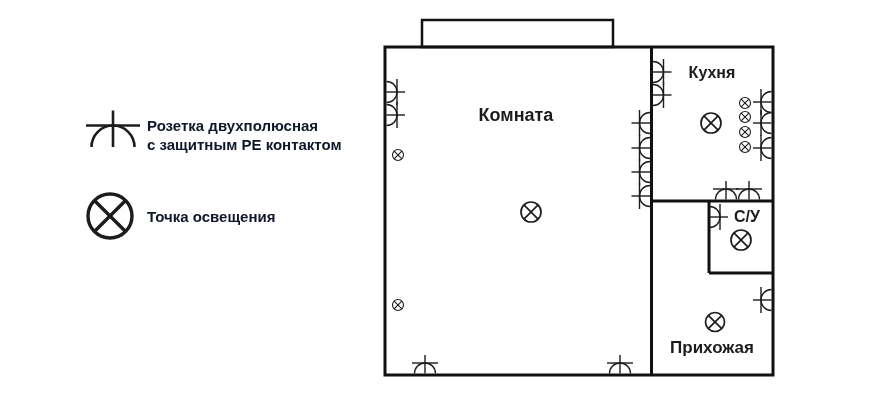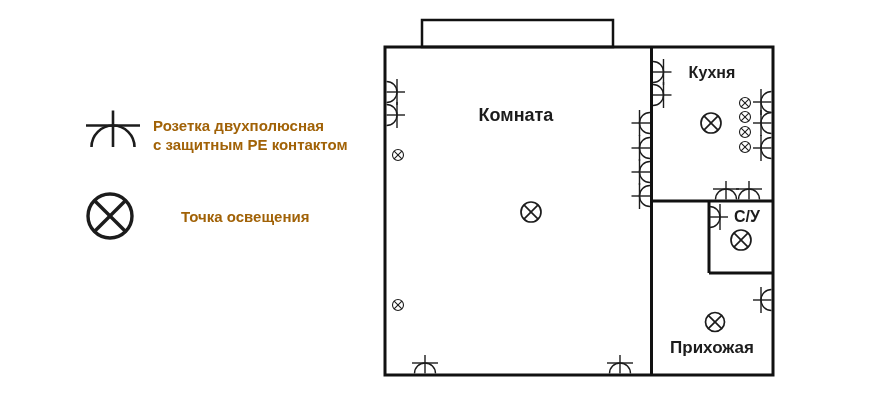--- a/index.html
+++ b/index.html
@@ -6,29 +6,29 @@
     margin: 0; padding: 0;
     width: 870px; height: 400px;
     background: #ffffff;
     overflow: hidden;
     font-family: "Liberation Sans", sans-serif;
   }
   #stage { position: relative; width: 870px; height: 400px; }
   #plan-svg { position: absolute; left: 0; top: 0; }
   .legend-label {
     position: absolute;
-    left: 153px;
-    color: #a16207;
+    left: 147px;
+    color: #0f172a;
     font-size: 15px;
     font-weight: 600;
     line-height: 19px;
     white-space: pre-line;
   }
   #legend-label-socket { top: 116px; }
-  #legend-label-light  { top: 207px; margin-left: 28px; }
+  #legend-label-light  { top: 207px; }
 </style>
 </head>
 <body>
 
 <div id="stage">
   <svg id="plan-svg" width="870" height="400" viewBox="0 0 870 400">
       <rect x="385" y="47" width="388" height="328" fill="none" stroke="#111111" stroke-width="3"></rect>
       <rect x="422" y="20" width="191" height="27" fill="none" stroke="#111111" stroke-width="2.5"></rect>
       <line x1="651.5" y1="47" x2="651.5" y2="375" stroke="#111111" stroke-width="3"></line>
       <line x1="651.5" y1="201" x2="773" y2="201" stroke="#111111" stroke-width="3"></line>

